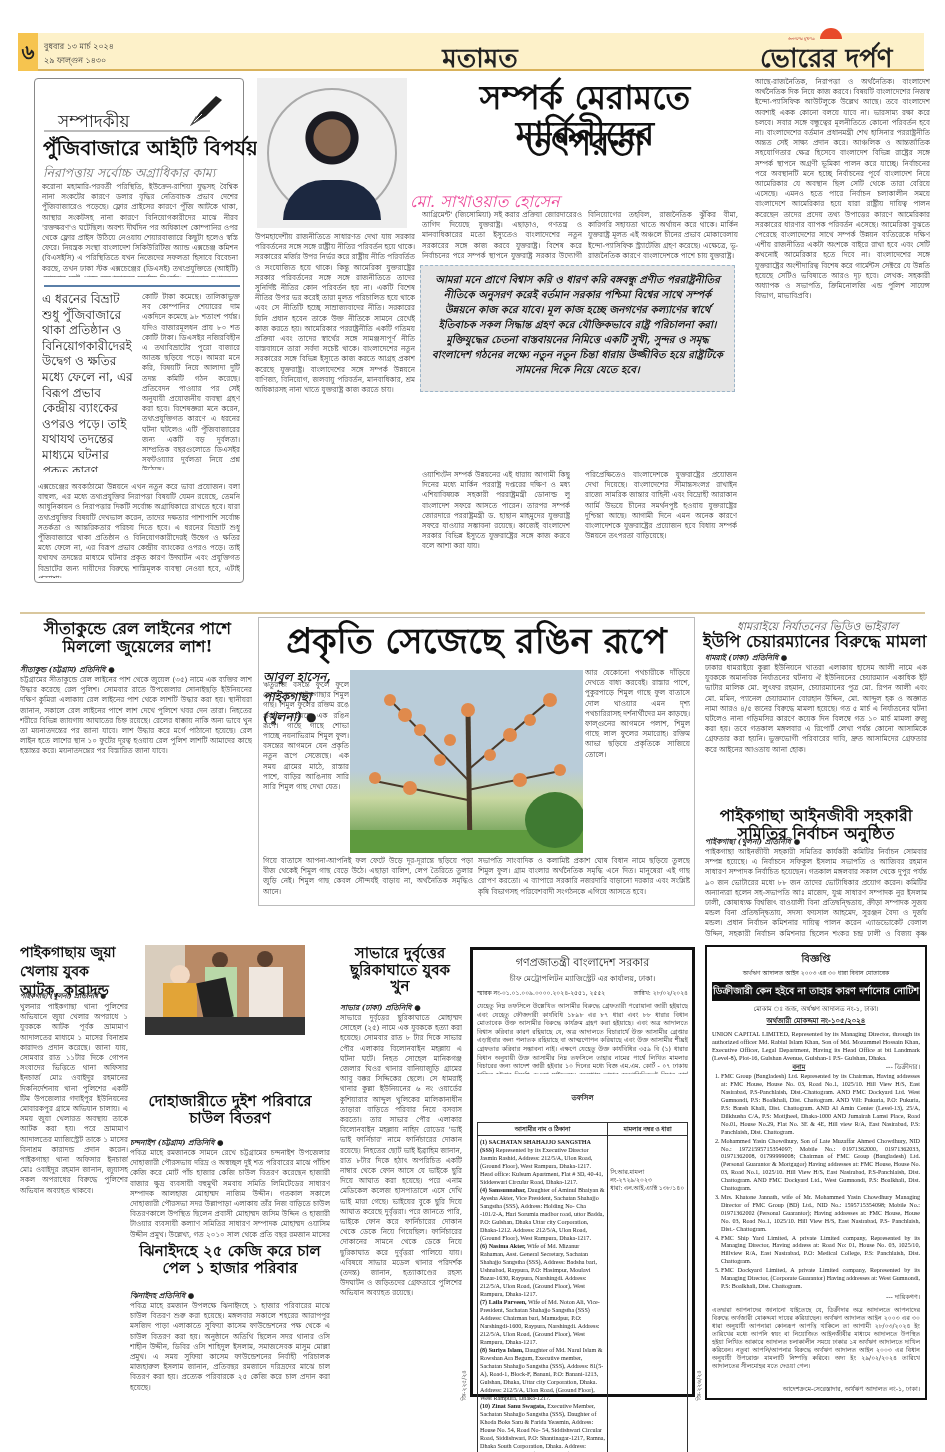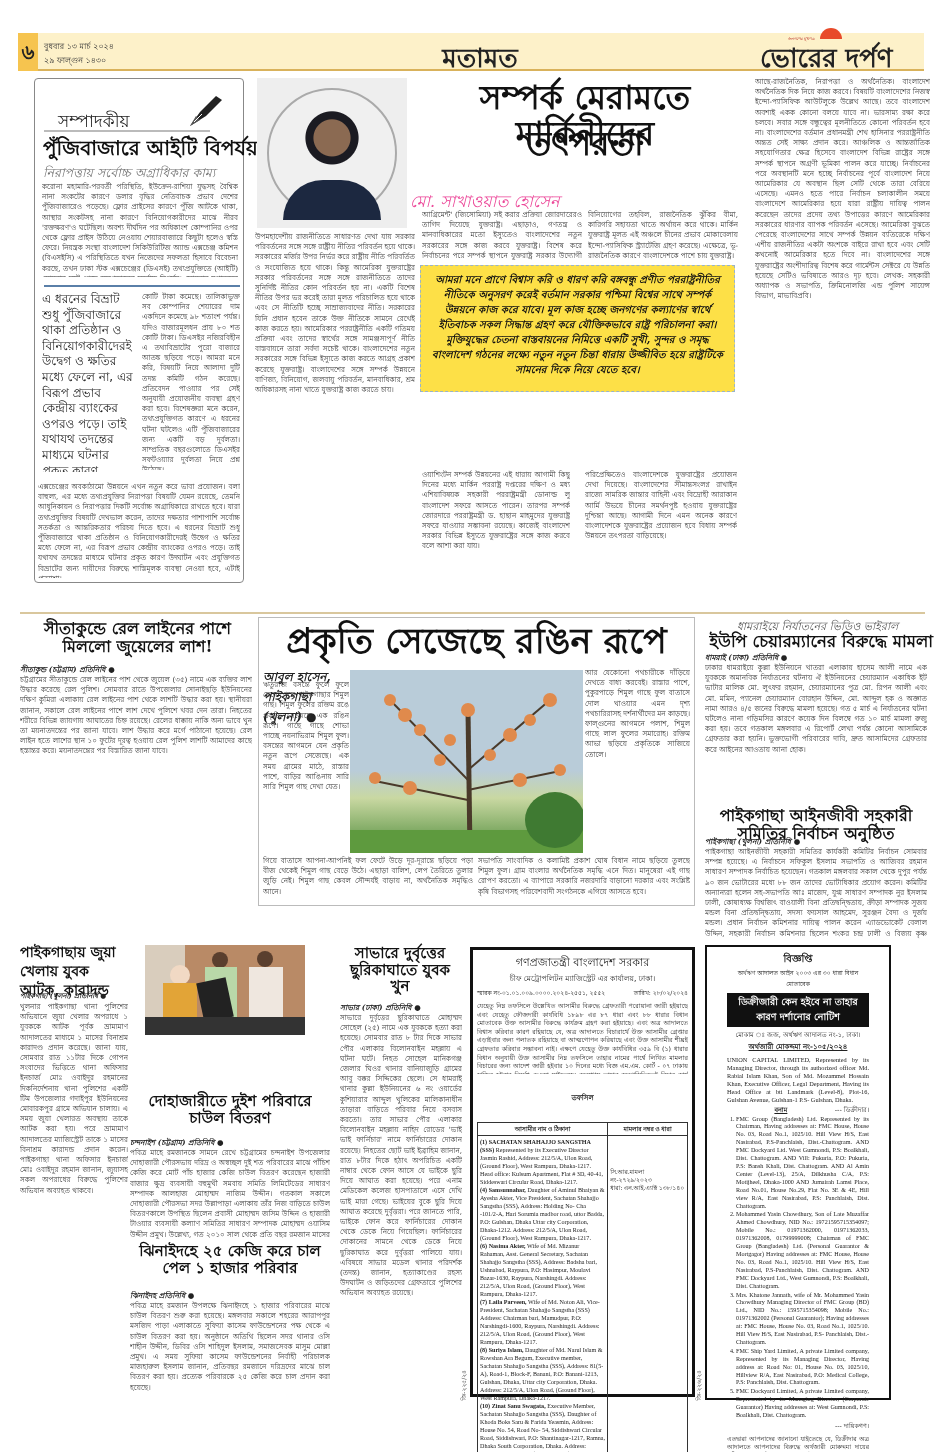--- a/index.html
+++ b/index.html
@@ -34,38 +34,38 @@
 #photo-circle{left:267px;top:88px;width:130px;height:130px;border-radius:50%;background:radial-gradient(circle at 50% 38%,#8b6a52 0 18%,#1b1b22 19% 26%,#f0f0f0 27%);border:2px solid #aaa;overflow:hidden}
 #suit{left:283px;top:180px;width:98px;height:40px;background:#1c2840;border-radius:40px 40px 0 0}
 #optitle1{left:410px;top:80px;width:350px;text-align:center;font-size:33px}
 #optitle2{left:410px;top:126px;width:350px;text-align:center;font-size:33px}
 #byline{left:410px;top:189px;width:350px;text-align:left;font-size:16px;font-style:italic;color:#ec4899;font-family:"DejaVu Serif",serif}
 .col{position:absolute}
 #opc1{left:255px;top:210px;width:160px;height:400px}
 #opc2{left:422px;top:210px;width:160px;height:50px}
 #opc3{left:588px;top:210px;width:150px;height:50px}
 #opc4{left:755px;top:77px;width:175px;height:530px}
-#pullquote{left:420px;top:265px;width:315px;height:127px;background:#fde047;border:1px dashed #9bb4c8;padding:6px 8px;font-size:10.2px;line-height:15px;font-weight:bold;font-style:italic;text-align:center;color:#111;font-family:"DejaVu Serif",serif}
+#pullquote{left:420px;top:265px;width:315px;height:127px;background:#e5e5e5;border:1px dashed #9bb4c8;padding:6px 8px;font-size:10.2px;line-height:15px;font-weight:bold;font-style:italic;text-align:center;color:#111;font-family:"DejaVu Serif",serif}
 #opc5{left:422px;top:470px;width:148px;height:140px}
 #opc6{left:585px;top:470px;width:152px;height:140px}
 #rule-mid{left:20px;top:612px;width:905px;height:2px;background:#d9c79d}
 
 #sita-title{left:20px;top:620px;width:235px;text-align:center;font-size:16px}
 #sita-text{left:20px;top:675px;width:232px;height:225px}
 
 #featbox{left:258px;top:617px;width:437px;height:289px;border:1px solid #bbb}
 #feattitle{left:258px;top:622px;width:437px;text-align:center;font-size:35px}
 #featc1{left:263px;top:668px;width:86px;height:170px}
 #featimg{left:350px;top:670px;width:233px;height:183px;background:linear-gradient(#b9ccd9 0 55%,#c9d8a2 70%,#4f8c3b 100%);overflow:hidden}
 #featc2{left:585px;top:668px;width:105px;height:190px}
 #featc3{left:263px;top:856px;width:210px;height:45px}
 #featc4{left:478px;top:856px;width:212px;height:45px}
 
 #dham-kick{left:705px;top:618px;width:225px;text-align:center;font-size:11px;font-style:italic;color:#555;font-family:"DejaVu Serif",serif}
-#dham-title{left:703px;top:633px;width:230px;text-align:right;font-size:16.5px}
+#dham-title{left:703px;top:633px;width:230px;text-align:left;font-size:16.5px}
 #dham-text{left:705px;top:660px;width:222px;height:140px}
 #paik-title{left:705px;top:807px;width:222px;text-align:center;font-size:16px}
 #paik-text{left:705px;top:845px;width:222px;height:92px}
 
 #juya-title{left:20px;top:943px;width:110px;font-size:14.2px;line-height:19px}
 #juya-text{left:20px;top:1000px;width:108px;height:410px}
 #juyaimg{left:145px;top:945px;width:160px;height:90px;background:#c9a27a;overflow:hidden}
 #doha-title{left:130px;top:1093px;width:200px;text-align:center;font-size:15px}
 #doha-text{left:130px;top:1137px;width:200px;height:102px}
 #jhen-title{left:130px;top:1243px;width:200px;text-align:center;font-size:15px}
@@ -76,21 +76,21 @@
 #notice1{left:470px;top:947px;width:225px;height:450px;border:3px solid #111;padding:4px}
 #n1-h1{font-size:11px;font-weight:normal;text-align:center}
 #n1-h2{font-size:7.5px;text-align:center}
 .n1-ref{font-size:6px;display:flex;justify-content:space-between;margin:3px 0}
 #n1-body{font-size:6.3px;line-height:8.6px;text-align:justify;color:#222;height:72px;overflow:hidden}
 #n1-tblcap{font-size:7px;font-weight:bold;text-align:center;margin:18px 0}
 #n1-table{width:100%;border-collapse:collapse;font-size:6.1px;line-height:8px;font-family:"Liberation Serif",serif}
 #n1-table td,#n1-table th{border:1px solid #333;vertical-align:top;padding:2px}
 #n1-foot{font-size:10px;text-align:center;margin-top:3px}
 
-#notice2{left:705px;top:945px;width:186px;height:455px;border:2px solid #111;padding:4px 20px}
+#notice2{left:705px;top:945px;width:222px;height:455px;border:2px solid #111;padding:4px 5px}
 #n2-h1{font-size:10px;font-weight:bold;text-align:center}
 #n2-h2{font-size:6px;text-align:center}
 #n2-bar{background:#111;color:#fff;font-size:9.5px;font-weight:bold;text-align:center;padding:2px 0;margin:3px 0}
 #n2-court{font-size:6.5px;text-align:center}
 #n2-case{font-size:7px;font-weight:bold;text-align:center;text-decoration:underline;margin-bottom:3px}
 .n2-p{font-size:6.3px;line-height:8.1px;text-align:justify;font-family:"Liberation Serif",serif}
 .n2-list{font-size:6.1px;line-height:7.9px;text-align:justify;font-family:"Liberation Serif",serif;padding-left:9px}
 .n2-list li{margin-bottom:1px}
 #n2-tail{font-size:6.1px;line-height:8px;text-align:justify;margin-top:3px;height:76px;overflow:hidden}
 #n2-sign{font-size:6.3px;text-align:right;margin-top:2px}

